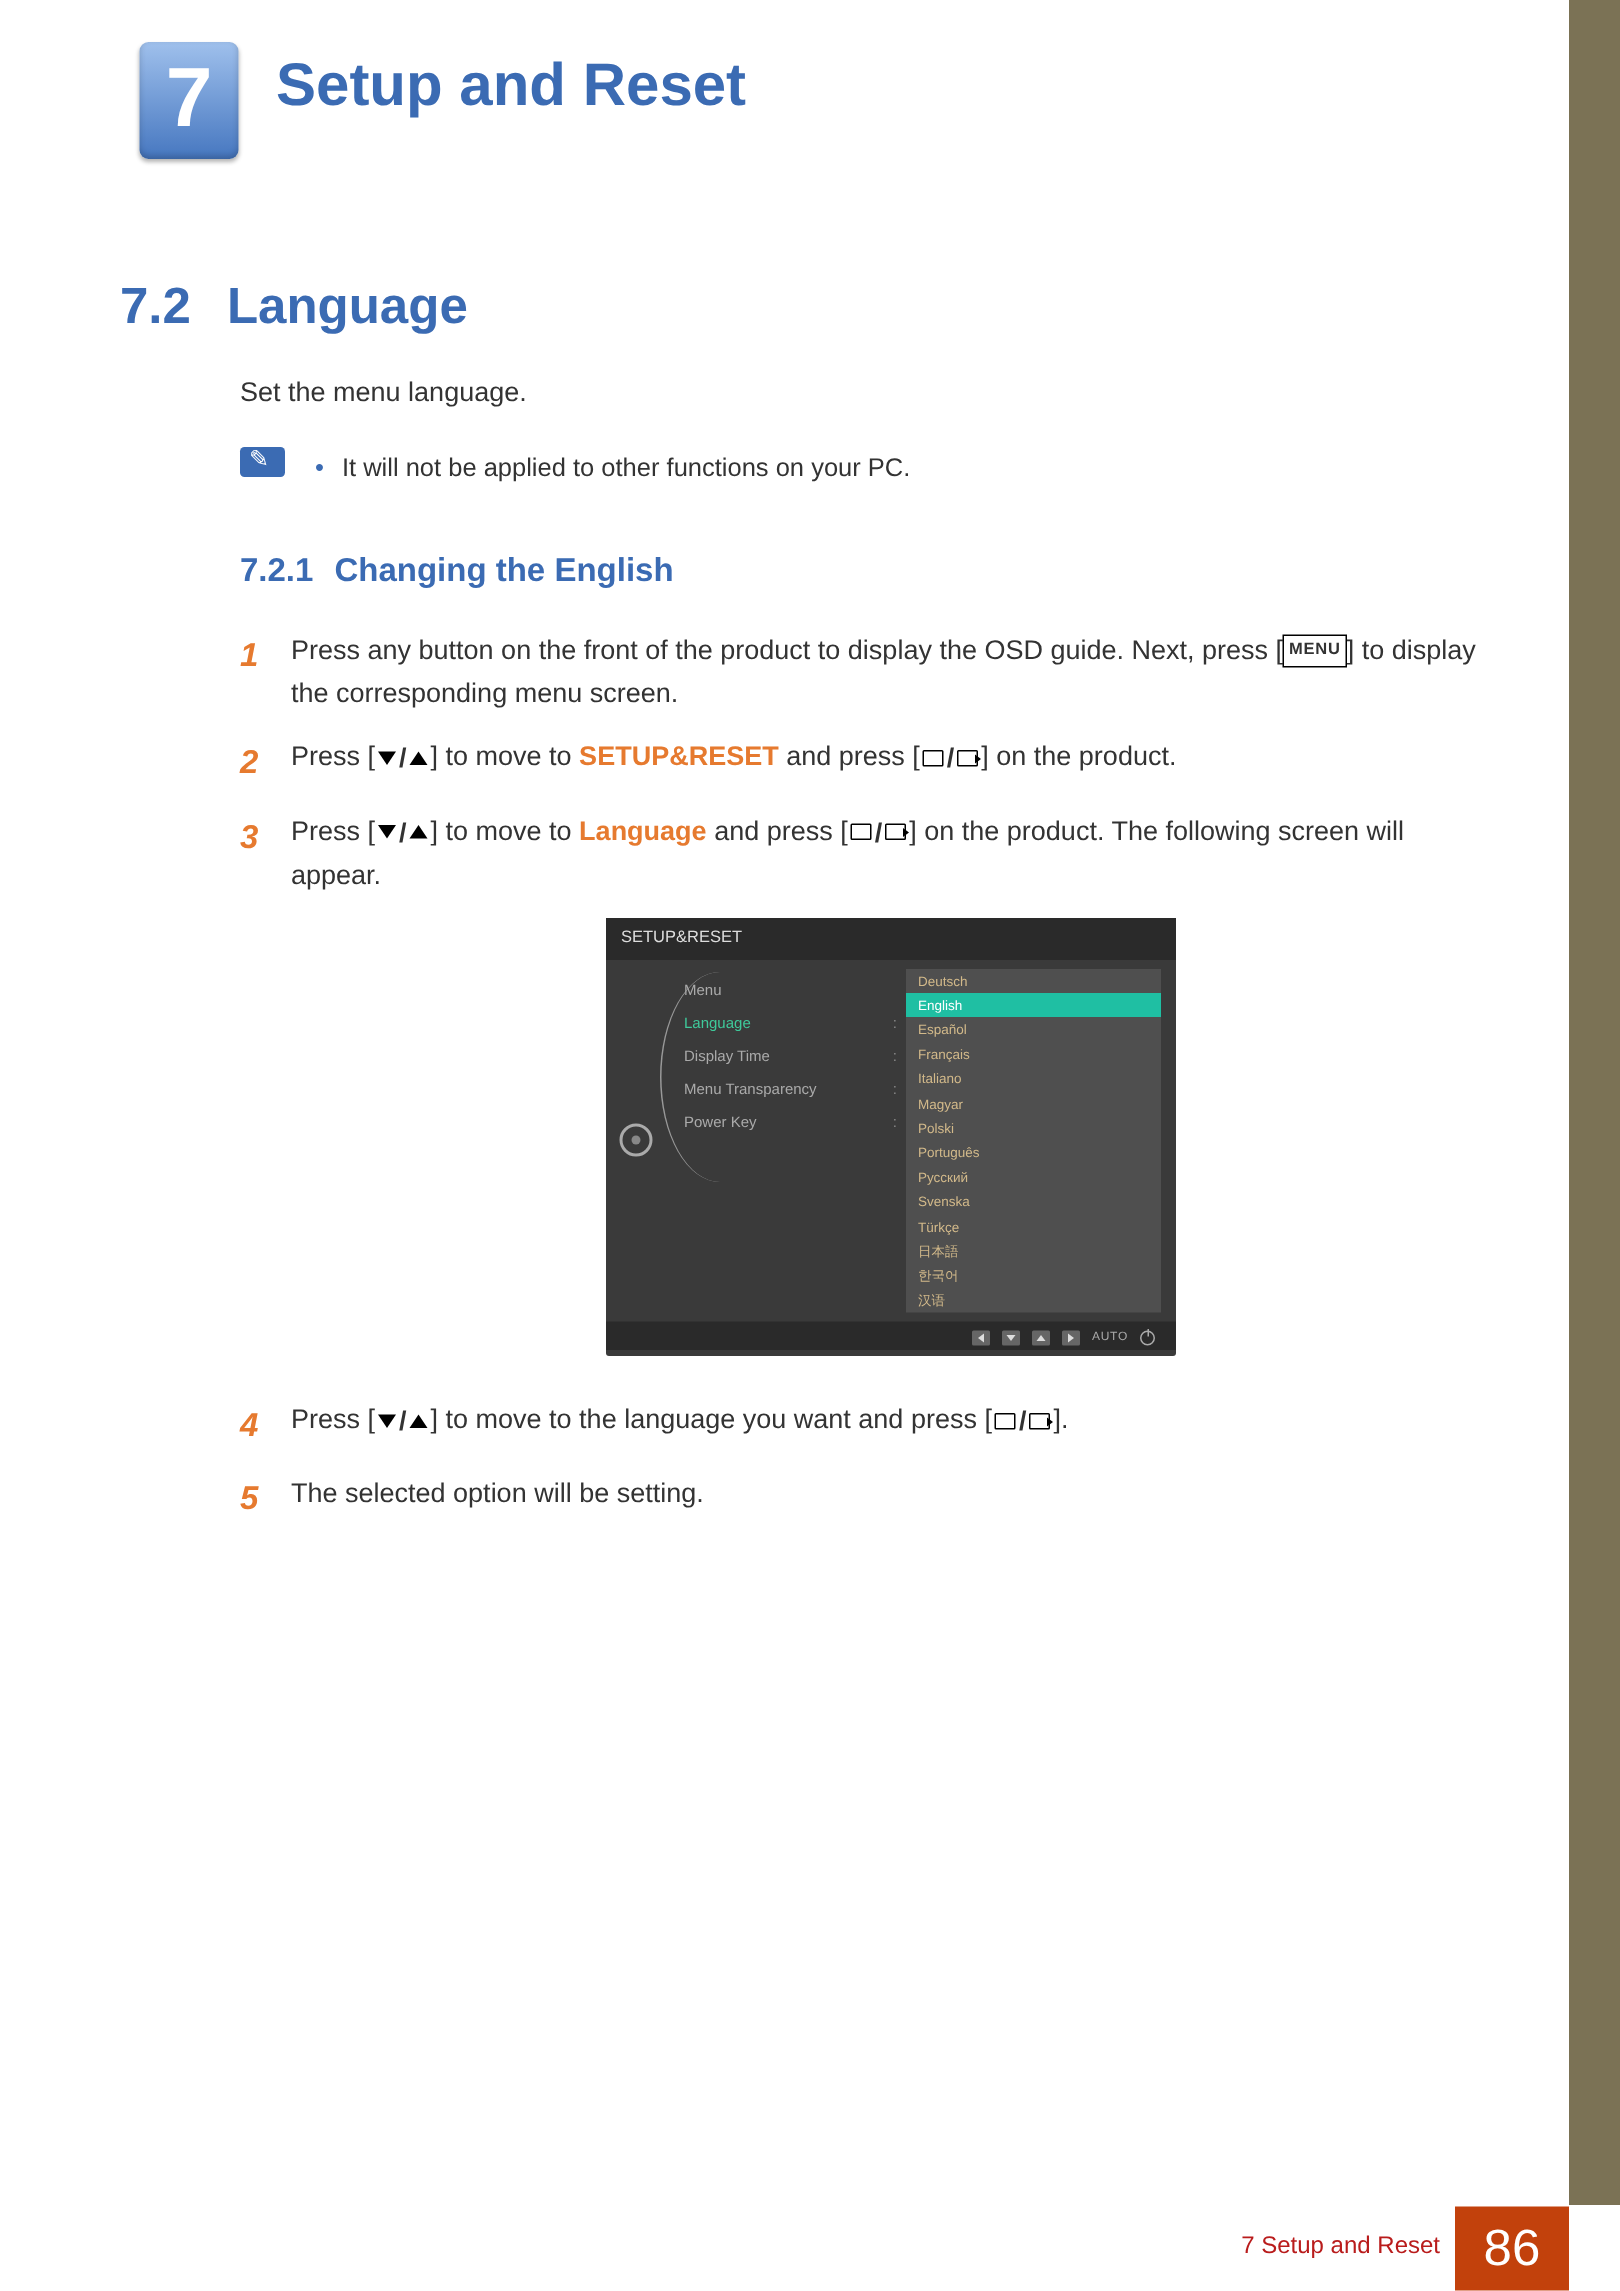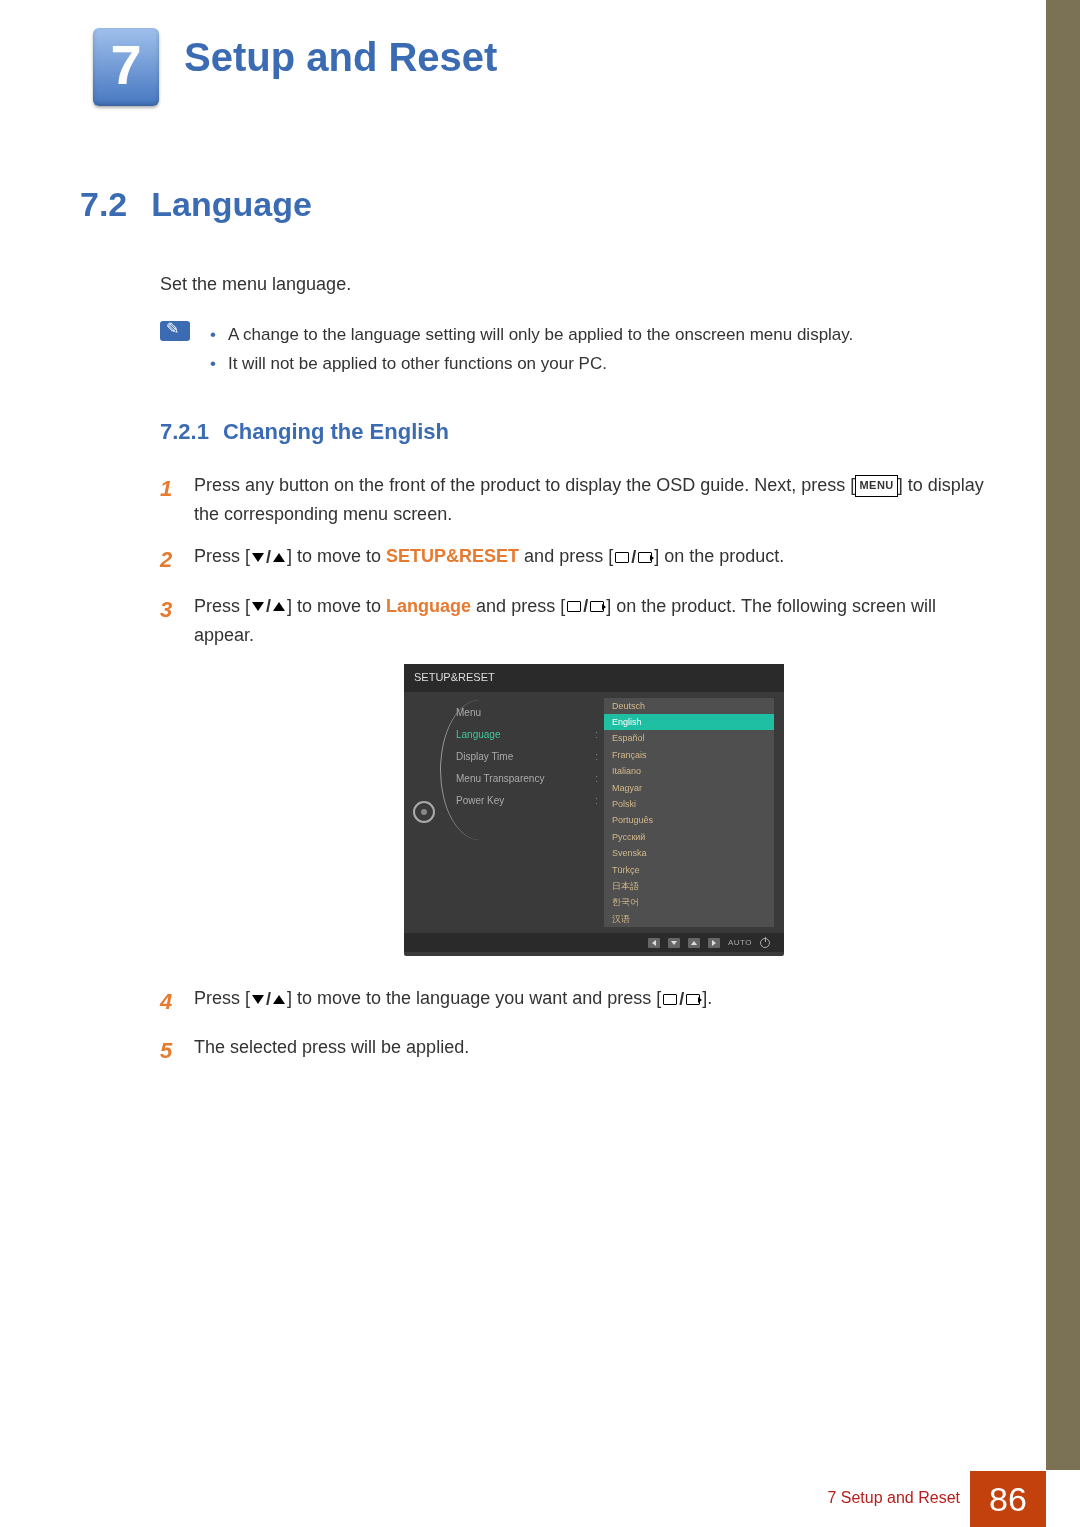--- a/index.html
+++ b/index.html
@@ -45,21 +45,21 @@
   .content {
     position: absolute;
     left: 80px;
     top: 185px;
     width: 920px;
   }
   .h2 {
     color: #3b6bb3;
     font-size: 34px;
     font-weight: bold;
-    margin-bottom: 50px;
+    margin-bottom: 27px;
   }
   .h2 .num { margin-right: 24px; }
   .intro {
     font-size: 18px;
     margin-left: 80px;
     margin-bottom: 26px;
   }
   .note-block {
     display: flex;
     margin-left: 80px;
@@ -308,21 +308,20 @@
 
   <div class="h2">
     <span class="num">7.2</span><span>Language</span>
   </div>
 
   <div class="intro">Set the menu language.</div>
 
   <div class="note-block">
     <div class="note-icon"></div>
     <ul class="note-list">
-      <li>A change to the language setting will only be applied to the onscreen menu display.</li>
       <li>It will not be applied to other functions on your PC.</li>
     </ul>
   </div>
 
   <div class="h3">
     <span class="num">7.2.1</span><span>Changing the English</span>
   </div>
 
   <div class="steps">
 
@@ -422,21 +421,21 @@
           </span><span>] to move to the language you want and press [</span><span class="src-icons">
             <span class="rect-ic"></span>
             <span class="slash">/</span>
             <span class="rect-ic arrow"></span>
           </span><span>].</span>
       </div>
     </div>
 
     <div class="step">
       <div class="step-num">5</div>
-      <div class="step-body">The selected press will be applied.</div>
+      <div class="step-body">The selected option will be setting.</div>
     </div>
 
   </div>
 </div>
 
 <div class="page-footer">
   <div class="footer-text">7 Setup and Reset</div>
   <div class="page-num-badge">86</div>
 </div>
 

